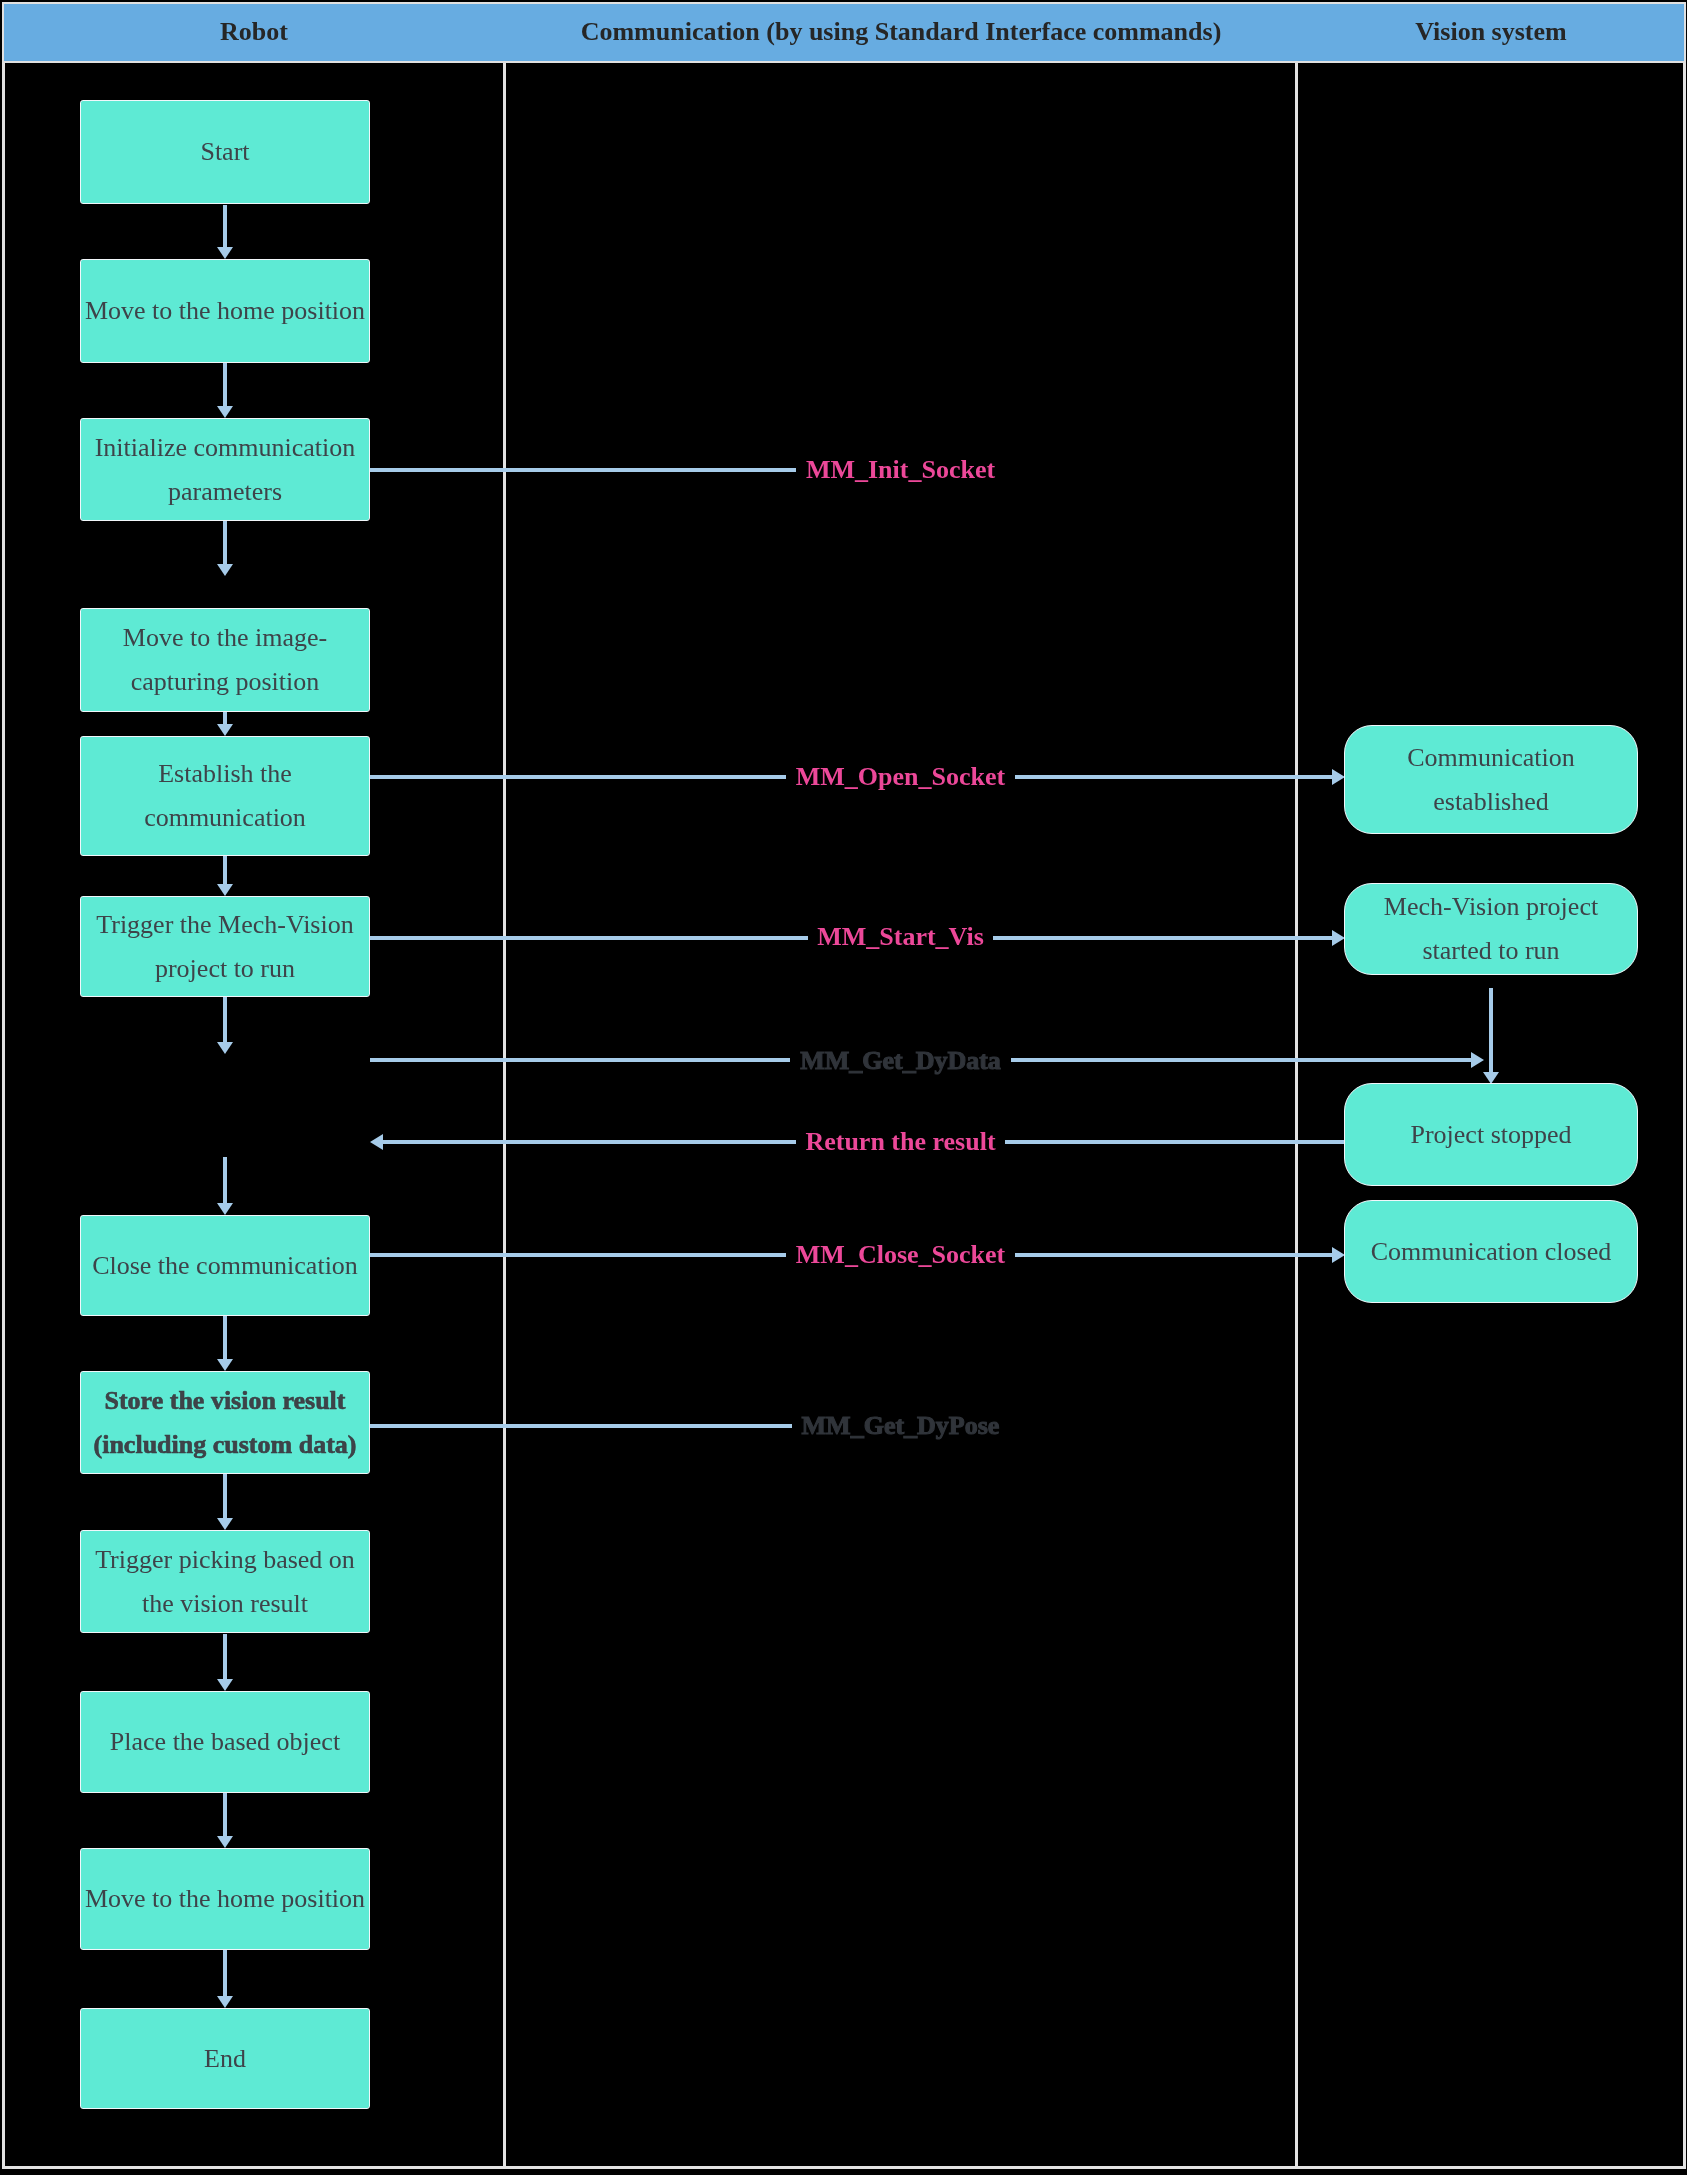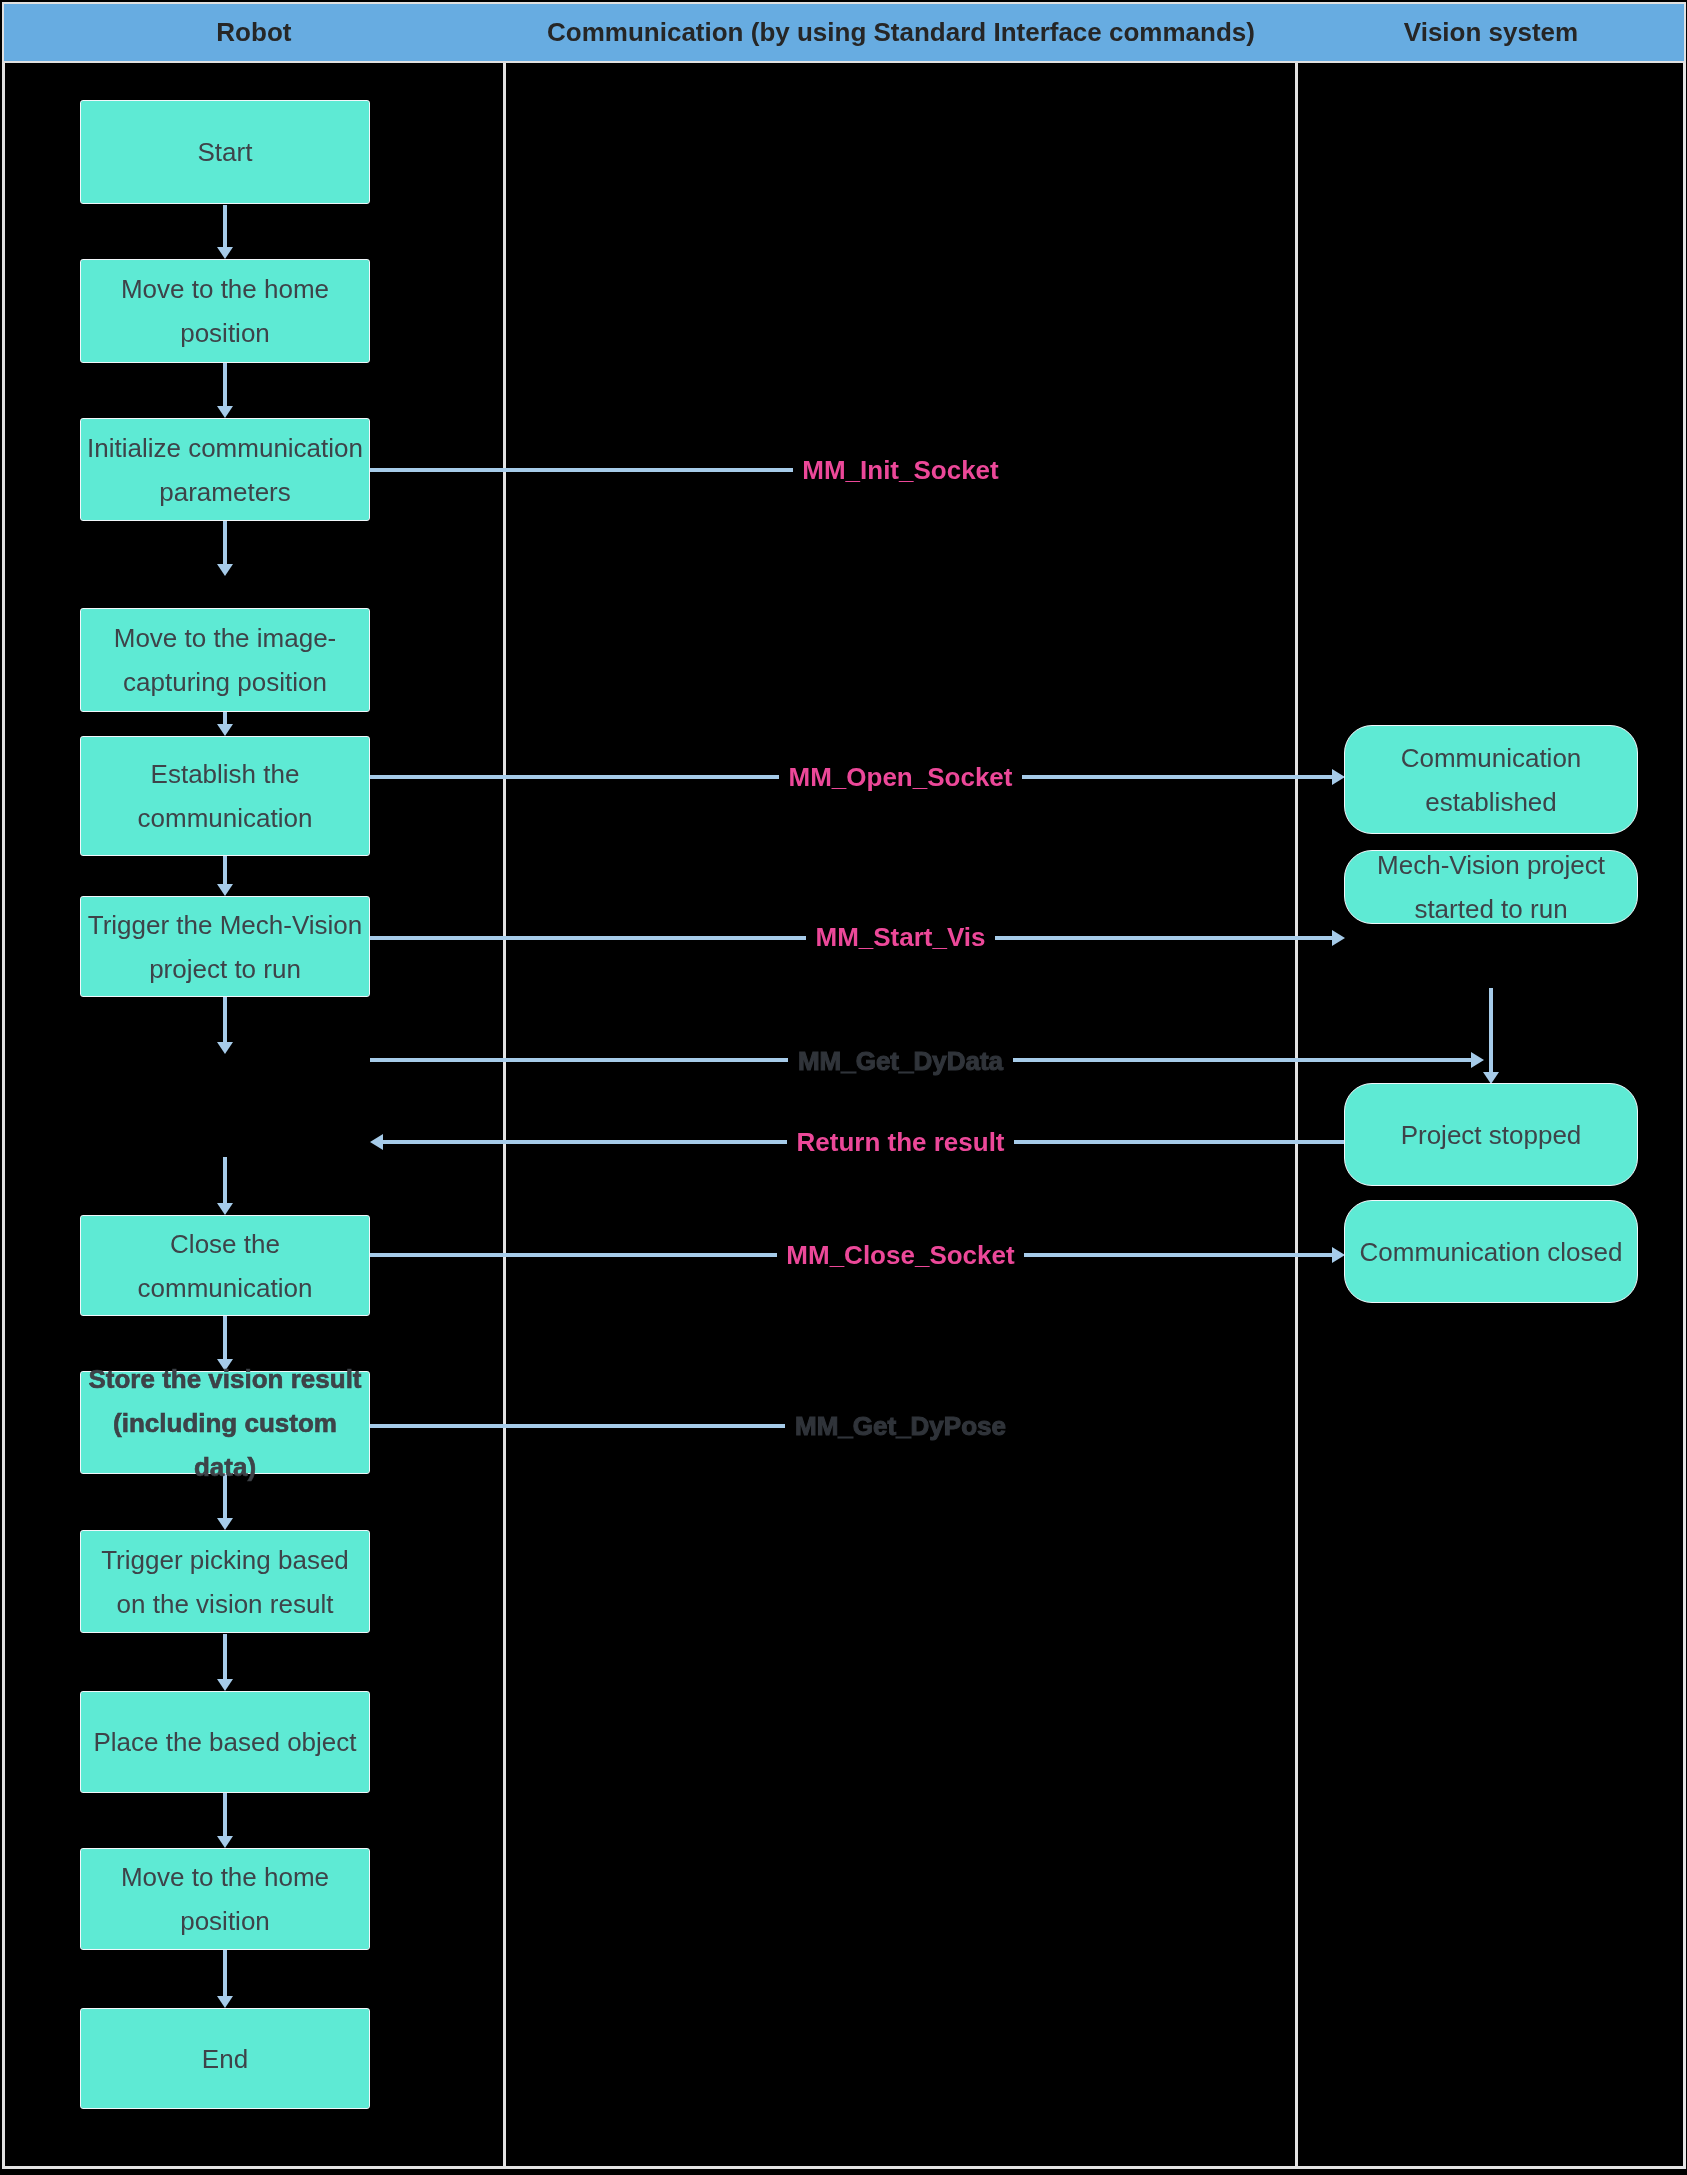--- a/index.html
+++ b/index.html
@@ -1,20 +1,20 @@
 <!DOCTYPE html>
 <html><head>
 <meta charset="utf-8">
 <style>
   html,body{margin:0;padding:0;background:#000;}
   #canvas{
     position:relative;
     width:1688px;height:2175px;
     background:#000;
-    font-family:Liberation Sans, sans-serif;
+    font-family:Liberation Serif, serif;
     overflow:hidden;
   }
   
   .frame{position:absolute;background:#E3E3E3;z-index:0;}
   .lane-divider{position:absolute;top:1.9px;width:2.9px;height:2167px;background:#E3E3E3;z-index:0;}
   
   .header-bar{
     position:absolute;left:1.9px;top:1.9px;width:1684px;height:61px;
     background:#67ACE1;border:2.9px solid #E0E0E0;box-sizing:border-box;z-index:1;
   }
@@ -159,21 +159,21 @@
   <div class="node robot-node" style="top:1848px;height:102px">
       <span>Move to the home position</span>
     </div>
   <div class="node robot-node" style="top:2008px;height:101px">
       <span>End</span>
     </div>
 
   <div class="node vision-node" style="top:725px;height:109px">
       <span>Communication established</span>
     </div>
-  <div class="node vision-node" style="top:850px;height:74px">
+  <div class="node vision-node" style="top:883px;height:92px">
       <span>Mech-Vision project started to run</span>
     </div>
   <div class="node vision-node" style="top:1083px;height:103px">
       <span>Project stopped</span>
     </div>
   <div class="node vision-node" style="top:1200px;height:103px">
       <span>Communication closed</span>
     </div>
 
 </div>

